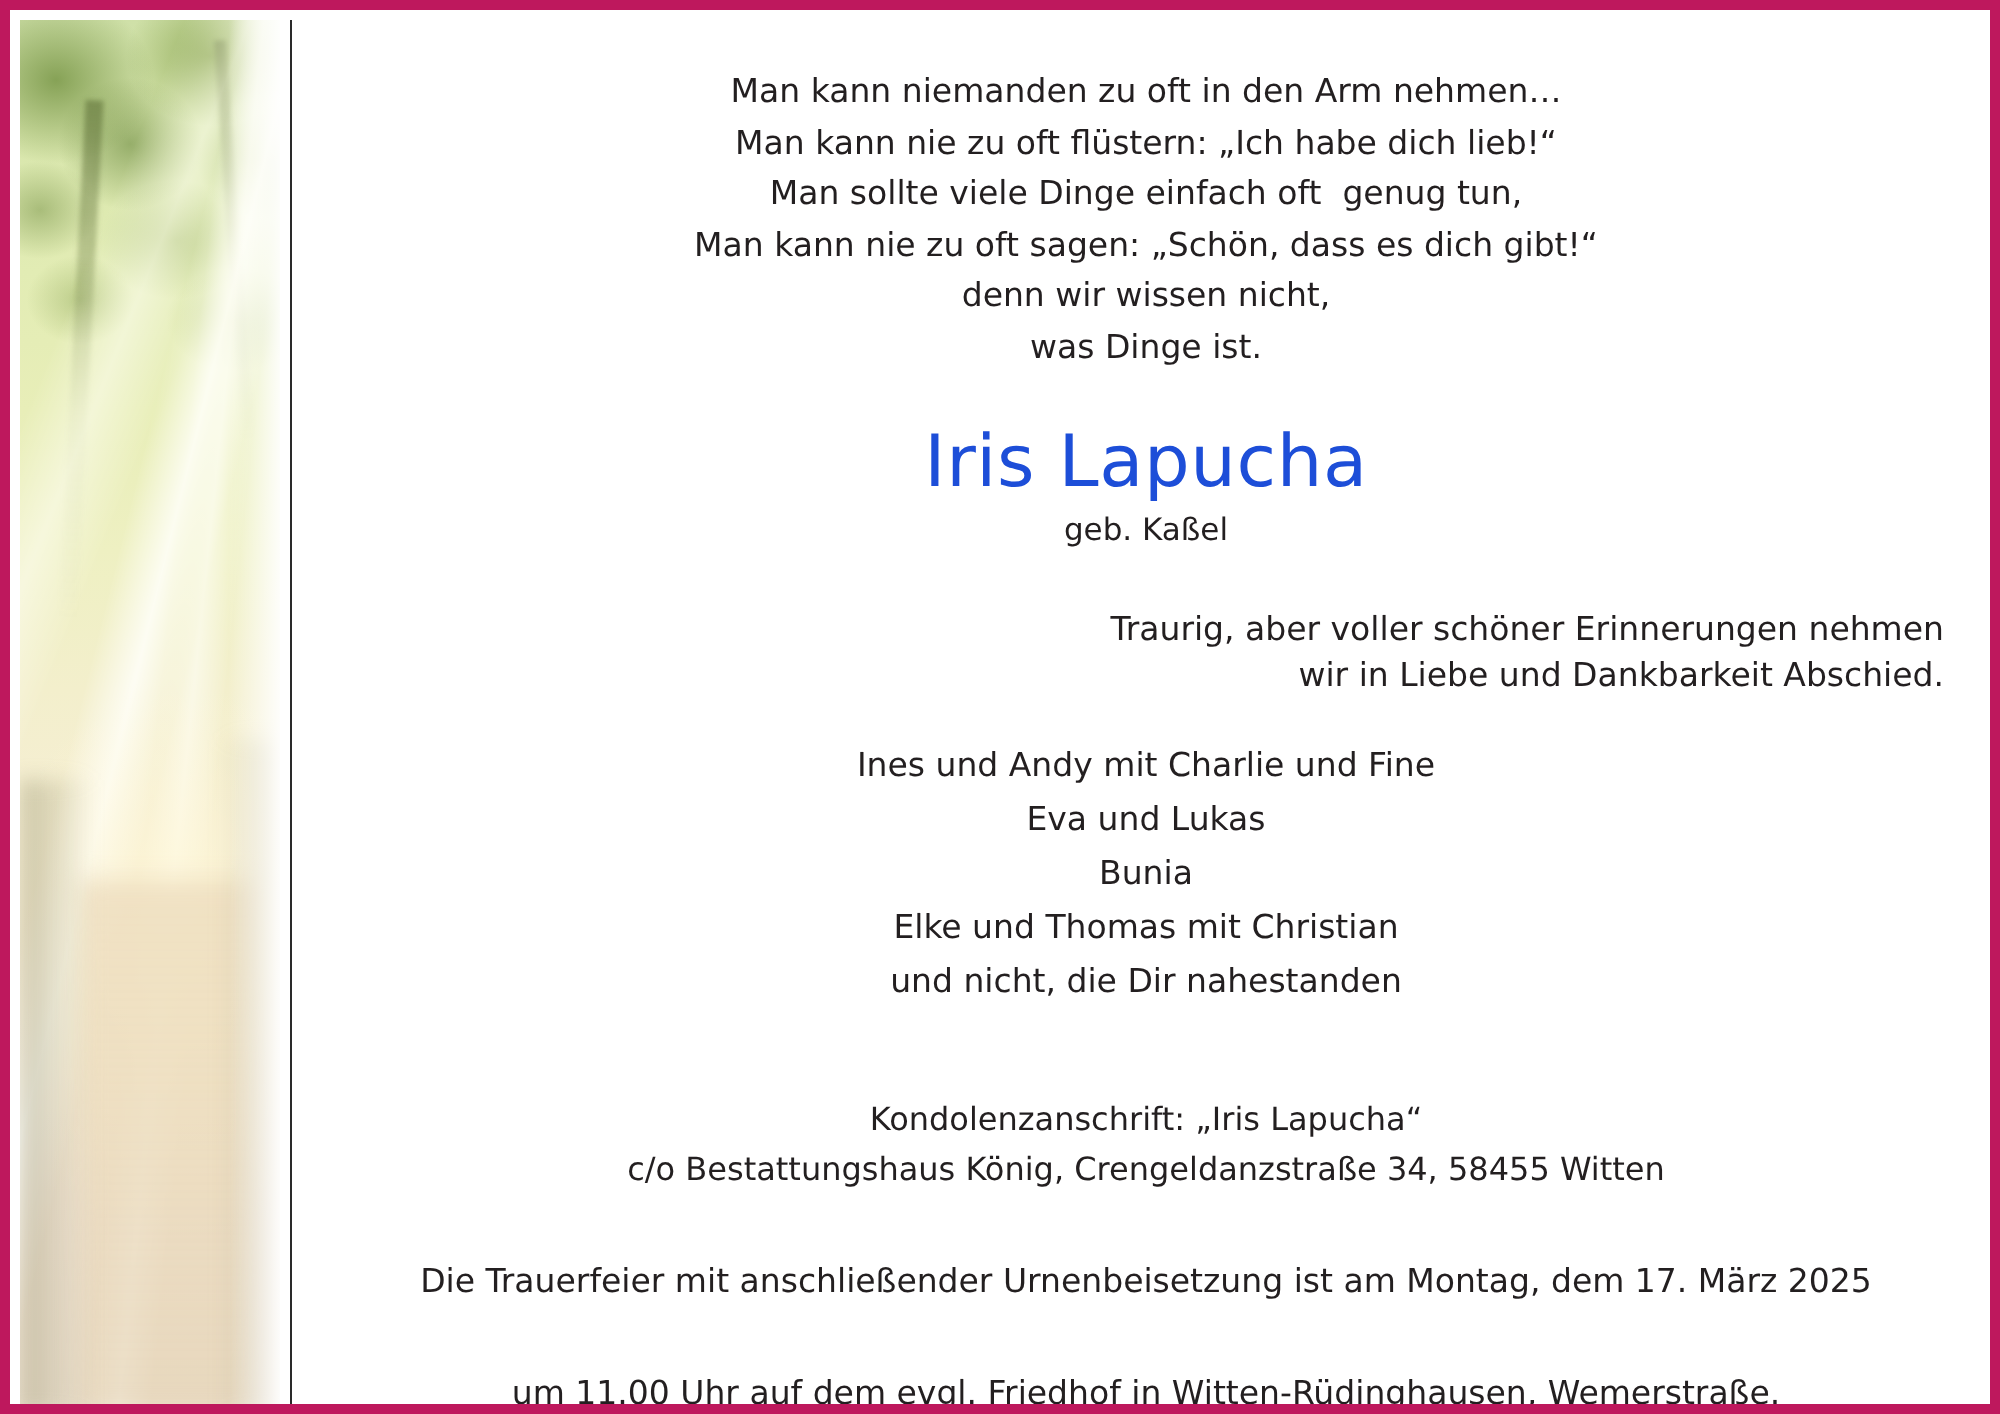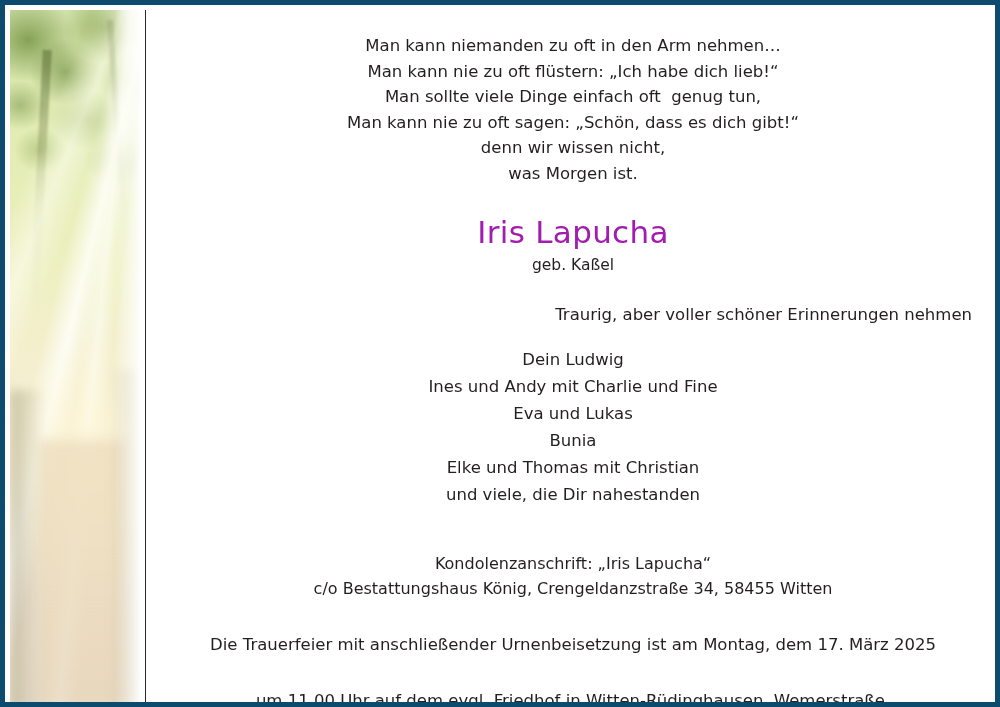--- a/index.html
+++ b/index.html
@@ -14,21 +14,21 @@
     color: #231f20;
     overflow: hidden;
   }
 
   .obituary {
     position: relative;
     width: 1000px;
     height: 707px;
     box-sizing: border-box;
     background: #ffffff;
-    border: 5px solid #0c4a6e;
+    border: 5px solid #be185d;
     overflow: hidden;
   }
 
   
   .image-column {
     position: absolute;
     left: 5px;
     top: 5px;
     width: 130px;
     height: 697px;
@@ -157,26 +157,26 @@
 
   .poem {
     font-size: 16.5px;
     line-height: 25.5px;
     color: #231f20;
     margin-top: 5px;
   }
   .poem div { white-space: pre; }
 
   .name {
-    font-size: 31px;
+    font-size: 36px;
     line-height: 38px;
     font-weight: 400;
     letter-spacing: 0.3px;
     margin-top: 27px;
-    color: #a21caf;
+    color: #1d4ed8;
   }
   .maiden {
     font-size: 15.5px;
     line-height: 22px;
     margin-top: 3px;
   }
   .dates {
     font-size: 16.5px;
     line-height: 24px;
     margin-top: 17px;
@@ -232,37 +232,37 @@
   <div class="divider"></div>
 
   <div class="content">
 
     <div class="poem">
       <div>Man kann niemanden zu oft in den Arm nehmen…</div>
       <div>Man kann nie zu oft flüstern: „Ich habe dich lieb!“</div>
       <div>Man sollte viele Dinge einfach oft  genug tun,</div>
       <div>Man kann nie zu oft sagen: „Schön, dass es dich gibt!“</div>
       <div>denn wir wissen nicht,</div>
-      <div>was Morgen ist.</div>
+      <div>was Dinge ist.</div>
     </div>
 
     <div class="name">Iris Lapucha</div>
     <div class="maiden">geb. Kaßel</div>
 
     <div class="farewell">
       <div>Traurig, aber voller schöner Erinnerungen nehmen</div>
+      <div>wir in Liebe und Dankbarkeit Abschied.</div>
     </div>
 
     <div class="family">
-      <div>Dein Ludwig</div>
       <div>Ines und Andy mit Charlie und Fine</div>
       <div>Eva und Lukas</div>
       <div>Bunia</div>
       <div>Elke und Thomas mit Christian</div>
-      <div>und viele, die Dir nahestanden</div>
+      <div>und nicht, die Dir nahestanden</div>
     </div>
 
     <div class="condolence">
       <div>Kondolenzanschrift: „Iris Lapucha“</div>
       <div>c/o Bestattungshaus König, Crengeldanzstraße 34, 58455 Witten</div>
     </div>
 
     <div class="ceremony">
       <div>Die Trauerfeier mit anschließender Urnenbeisetzung ist am Montag, dem 17. März 2025</div>
       <div>um 11.00 Uhr auf dem evgl. Friedhof in Witten-Rüdinghausen, Wemerstraße.</div>

